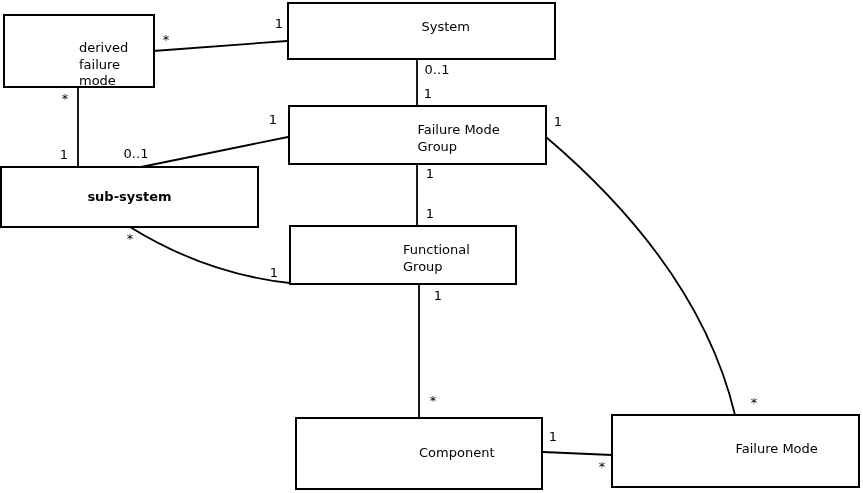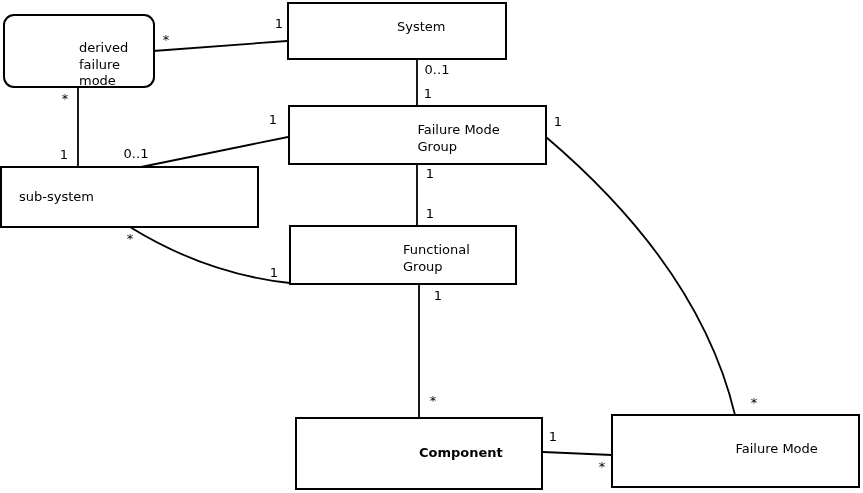--- a/index.html
+++ b/index.html
@@ -34,22 +34,24 @@
   }
   .box-label {
     position: absolute;
     left: 50%;
     font-size: 13px;
     line-height: 16.5px;
     white-space: pre-line;
     text-align: left;
   }
   .box-label.centered {
-    left: 17px;
+    left: 0;
     right: 0;
+    text-align: center;
+    font-weight: bold;
   }
   .mult {
     position: absolute;
     font-size: 13px;
     line-height: 14px;
     transform: translate(-50%, -50%);
   }
   .mult.star {
     padding-top: 6px; 
   }
@@ -64,46 +66,46 @@
     <path d="M78,87 L78,166"></path>
     <path d="M288,137 L141,167"></path>
     <path d="M417,59 L417,106"></path>
     <path d="M417,164 L417,227"></path>
     <path d="M130,227 Q206,274 290,283"></path>
     <path d="M546,137 Q700,268 735,415"></path>
     <path d="M419,284 L419,418"></path>
     <path d="M543,452 L612,455"></path>
   </svg>
 
-  <div class="box" style="left:3px; top:14px; width:152px; height:74px;border-radius:11px;">
+  <div class="box" style="left:3px; top:14px; width:152px; height:74px;">
     <div class="box-label" style="top:24px;">derived
 failure
 mode</div>
   </div>
 
-  <div class="box" style="left:287px; top:2px; width:220px; height:58px;">
+  <div class="box" style="left:287px; top:2px; width:269px; height:58px;">
     <div class="box-label" style="top:15px;">System</div>
   </div>
 
   <div class="box" style="left:288px; top:105px; width:259px; height:60px;">
     <div class="box-label" style="top:15px;">Failure Mode
 Group</div>
   </div>
 
   <div class="box" style="left:0px; top:166px; width:259px; height:62px;">
     <div class="box-label centered" style="top:21px;">sub-system</div>
   </div>
 
   <div class="box" style="left:289px; top:225px; width:228px; height:60px;">
     <div class="box-label" style="top:15px;">Functional
 Group</div>
   </div>
 
   <div class="box" style="left:295px; top:417px; width:248px; height:73px;">
-    <div class="box-label" style="top:26px;font-weight:bold;">Component</div>
+    <div class="box-label" style="top:26px;">Component</div>
   </div>
 
   <div class="box" style="left:611px; top:414px; width:249px; height:74px;">
     <div class="box-label" style="top:25px;">Failure Mode</div>
   </div>
 
   <span class="mult star" style="left:166px; top:37px;">*</span>
   <span class="mult" style="left:279px; top:24px;">1</span>
 
   <span class="mult star" style="left:65px;  top:96px;">*</span>

